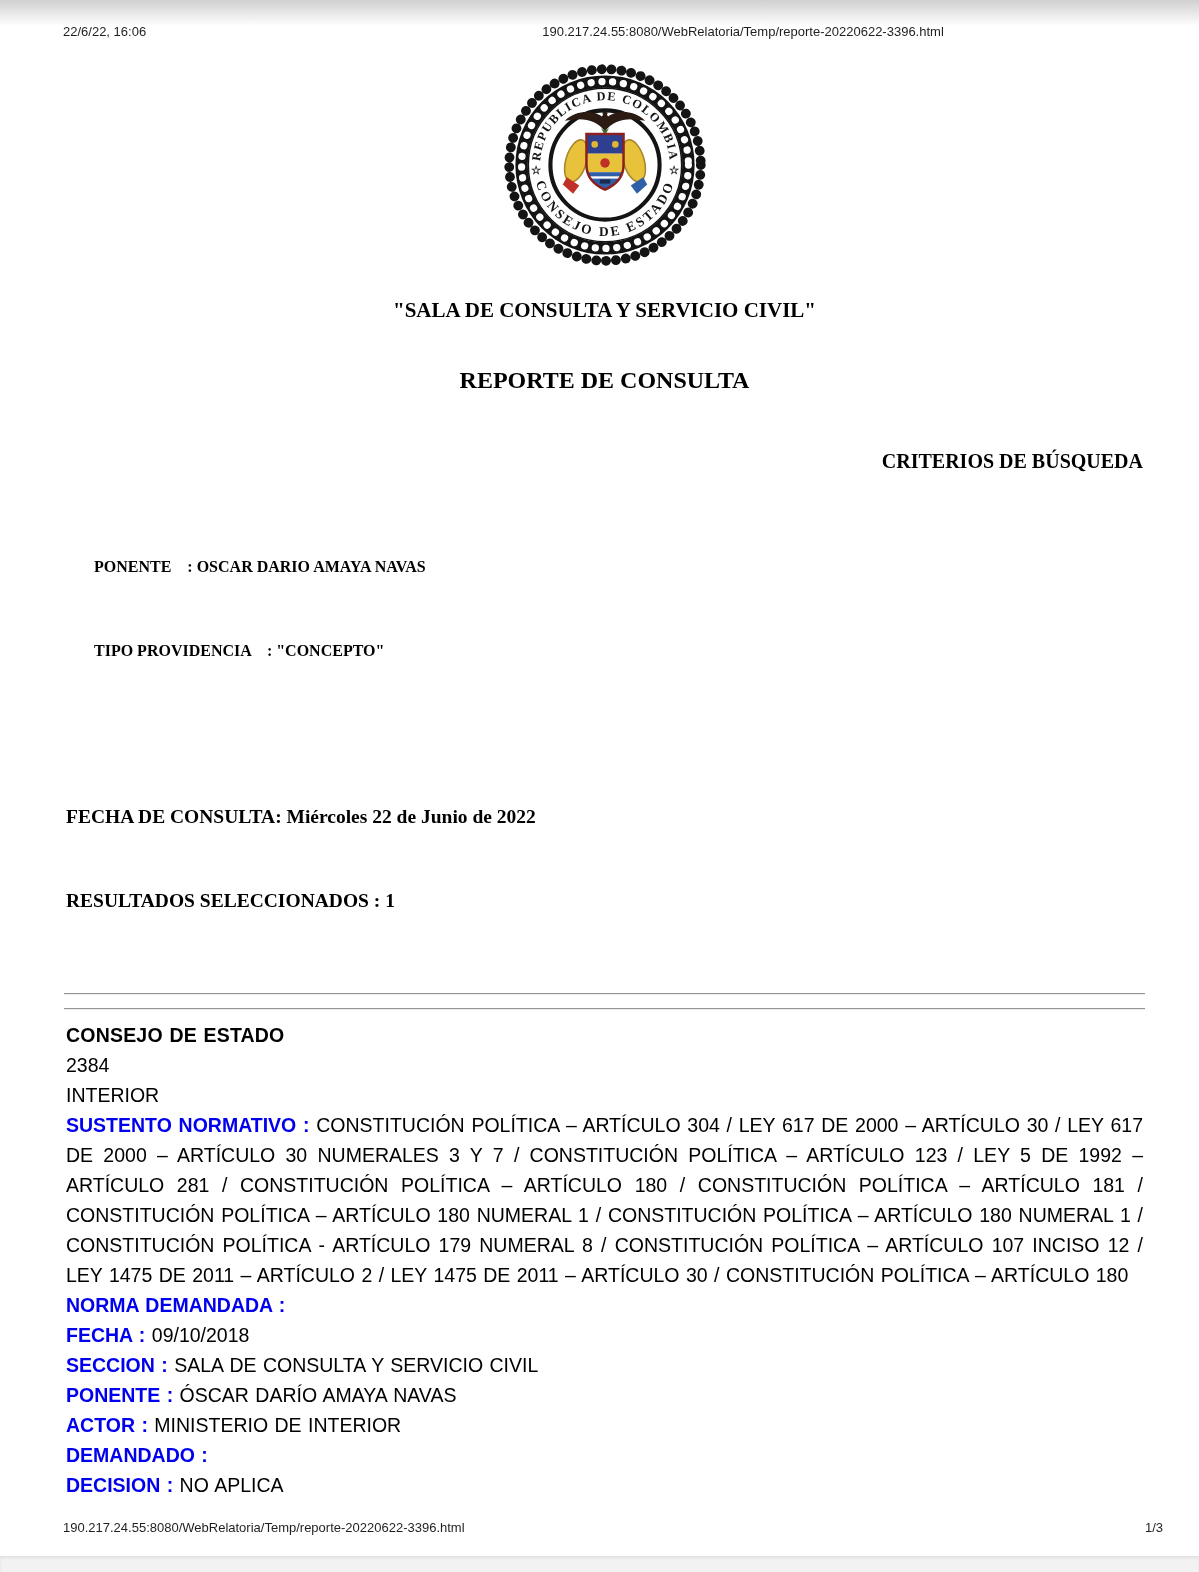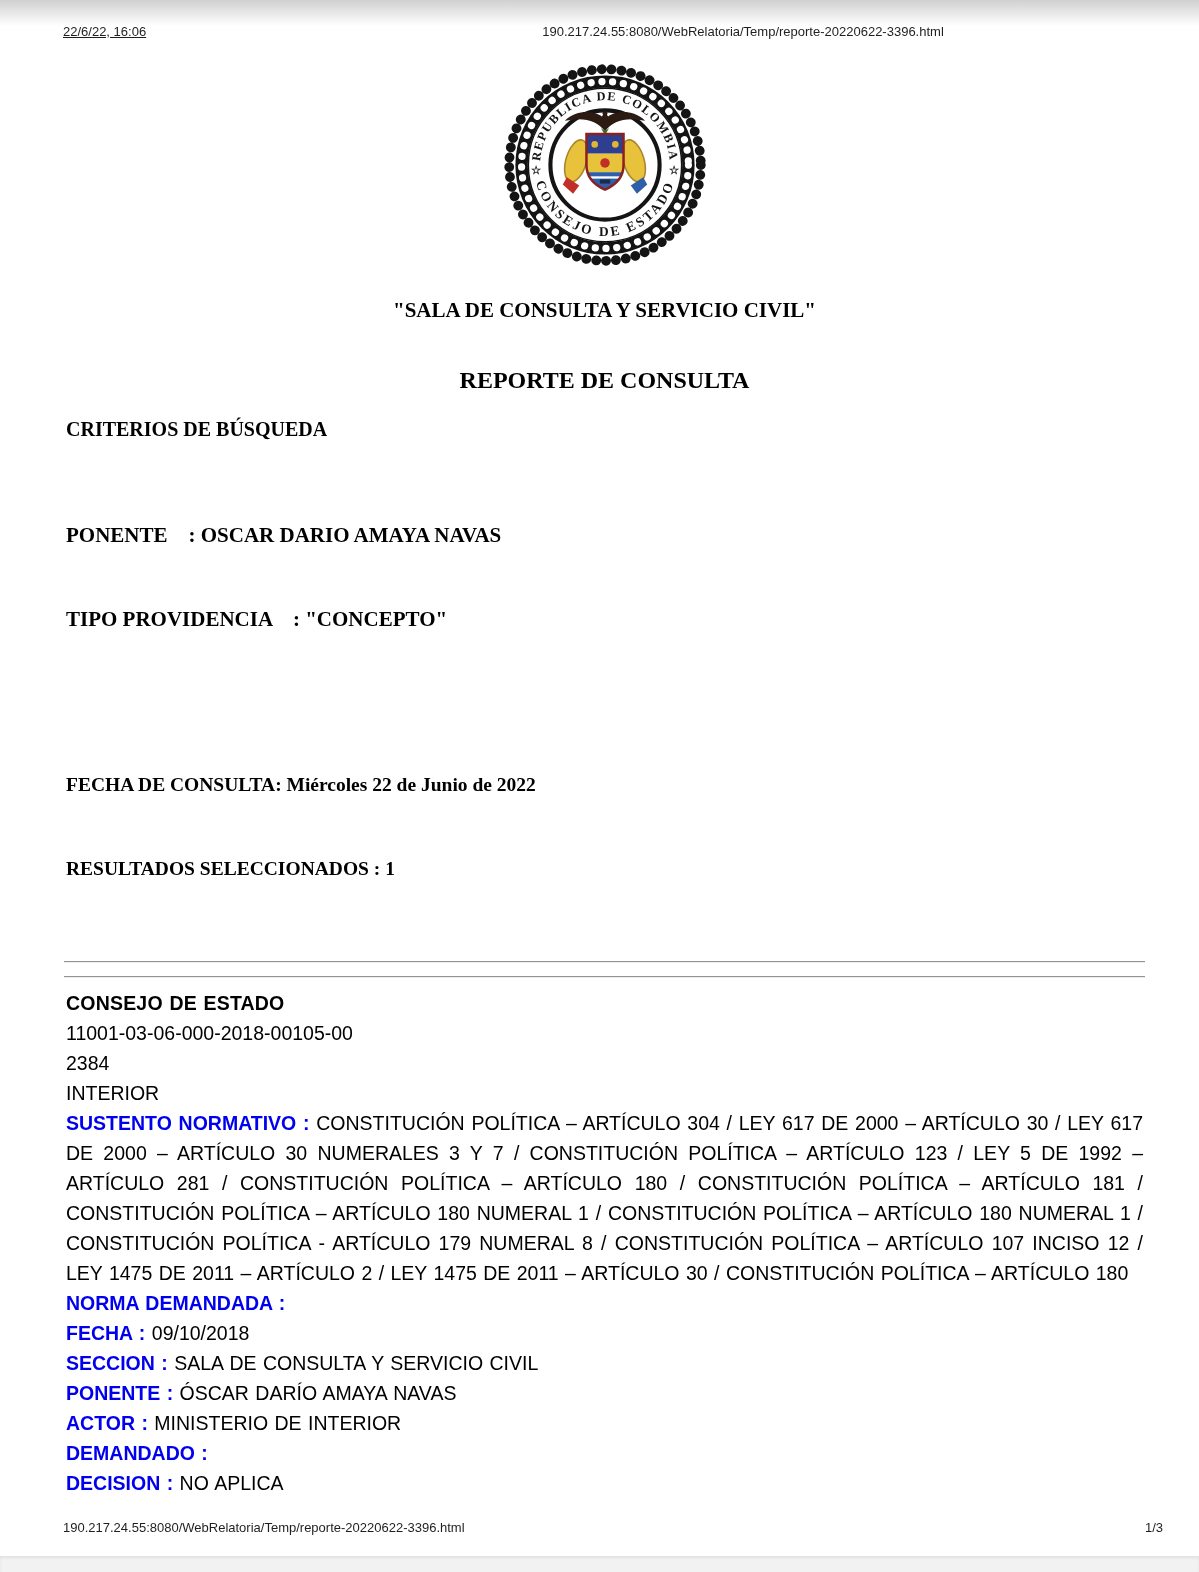--- a/index.html
+++ b/index.html
@@ -16,36 +16,36 @@
     background: linear-gradient(#d0d0d0, rgba(255,255,255,0));
     pointer-events: none;
   }
   .bottom-shade {
     position: absolute; bottom: 0; left: 0; right: 0; height: 16px;
     background: #f2f2f2;
     box-shadow: inset 0 2px 3px rgba(0,0,0,0.07);
   }
   .print-header {
     position: absolute; top: 24px; left: 63px; right: 63px;
-    font-size: 13px; color: #1f1f1f; text-decoration: underline;
+    font-size: 13px; color: #1f1f1f;
   }
   .print-header .ph-url {
     position: absolute; top: 0; left: 330px; width: 700px; text-align: center;
   }
   .page { padding: 0 56px 0 66px; }
 
   .seal-wrap { margin-top: 62px; text-align: center; height: 206px; }
   .seal-wrap svg { width: 206px; height: 206px; }
   .seal-text { font-family: "Liberation Serif", "DejaVu Serif", serif; font-weight: bold; fill: #141414; }
 
   .serif-head { font-family: "Liberation Serif", "DejaVu Serif", serif; font-weight: bold; color: #000; }
   .main-title   { font-size: 21px; text-align: center; margin-top: 30px; }
   .report-title { font-size: 24px; text-align: center; margin-top: 44px; }
-  .criteria-title { font-size: 20px; text-align: left; margin-top: 24px; }
-  .criteria-block { margin-top: 24px; font-size: 21px; line-height: 28px; white-space: pre-wrap; }
+  .criteria-title { font-size: 20px; text-align: right; margin-top: 56px; }
+  .criteria-block { margin-top: 24px; font-size: 16px; line-height: 28px; white-space: pre-wrap; margin-left: 28px; }
   .summary-block  { margin-top: 26px; font-size: 19.5px; line-height: 28px; white-space: pre-wrap; }
 
   .rules { margin-top: 22px; }
   .rules hr {
     border: none; height: 0;
     border-top: 1.5px solid #949494;
     border-bottom: 1px solid #ececec;
     margin: 0 -2px 13px -2px;
   }
   .rules hr:last-child { margin-bottom: 0; }
@@ -143,21 +143,20 @@
     <div>RESULTADOS SELECCIONADOS : 1</div>
   </div>
 
   <div class="rules">
     <hr>
     <hr>
   </div>
 
   <section class="result">
     <p class="plain court-name">CONSEJO DE ESTADO</p>
-    <p class="plain">11001-03-06-000-2018-00105-00</p>
     <p class="plain">2384</p>
     <p class="plain">INTERIOR</p>
 
     <p><span class="label">SUSTENTO NORMATIVO :</span> <span>CONSTITUCIÓN POLÍTICA – ARTÍCULO 304 / LEY 617 DE 2000 – ARTÍCULO 30 / LEY 617 DE 2000 – ARTÍCULO 30 NUMERALES 3 Y 7 / CONSTITUCIÓN POLÍTICA – ARTÍCULO 123 / LEY 5 DE 1992 – ARTÍCULO 281 / CONSTITUCIÓN POLÍTICA – ARTÍCULO 180 / CONSTITUCIÓN POLÍTICA – ARTÍCULO 181 / CONSTITUCIÓN POLÍTICA – ARTÍCULO 180 NUMERAL 1 / CONSTITUCIÓN POLÍTICA – ARTÍCULO 180 NUMERAL 1 / CONSTITUCIÓN POLÍTICA - ARTÍCULO 179 NUMERAL 8 / CONSTITUCIÓN POLÍTICA – ARTÍCULO 107 INCISO 12 / LEY 1475 DE 2011 – ARTÍCULO 2 / LEY 1475 DE 2011 – ARTÍCULO 30 / CONSTITUCIÓN POLÍTICA – ARTÍCULO 180</span></p>
 
     <p><span class="label">NORMA DEMANDADA :</span> <span></span></p>
     <p><span class="label">FECHA :</span> <span>09/10/2018</span></p>
     <p><span class="label">SECCION :</span> <span>SALA DE CONSULTA Y SERVICIO CIVIL</span></p>
     <p><span class="label">PONENTE :</span> <span>ÓSCAR DARÍO AMAYA NAVAS</span></p>
     <p><span class="label">ACTOR :</span> <span>MINISTERIO DE INTERIOR</span></p>

